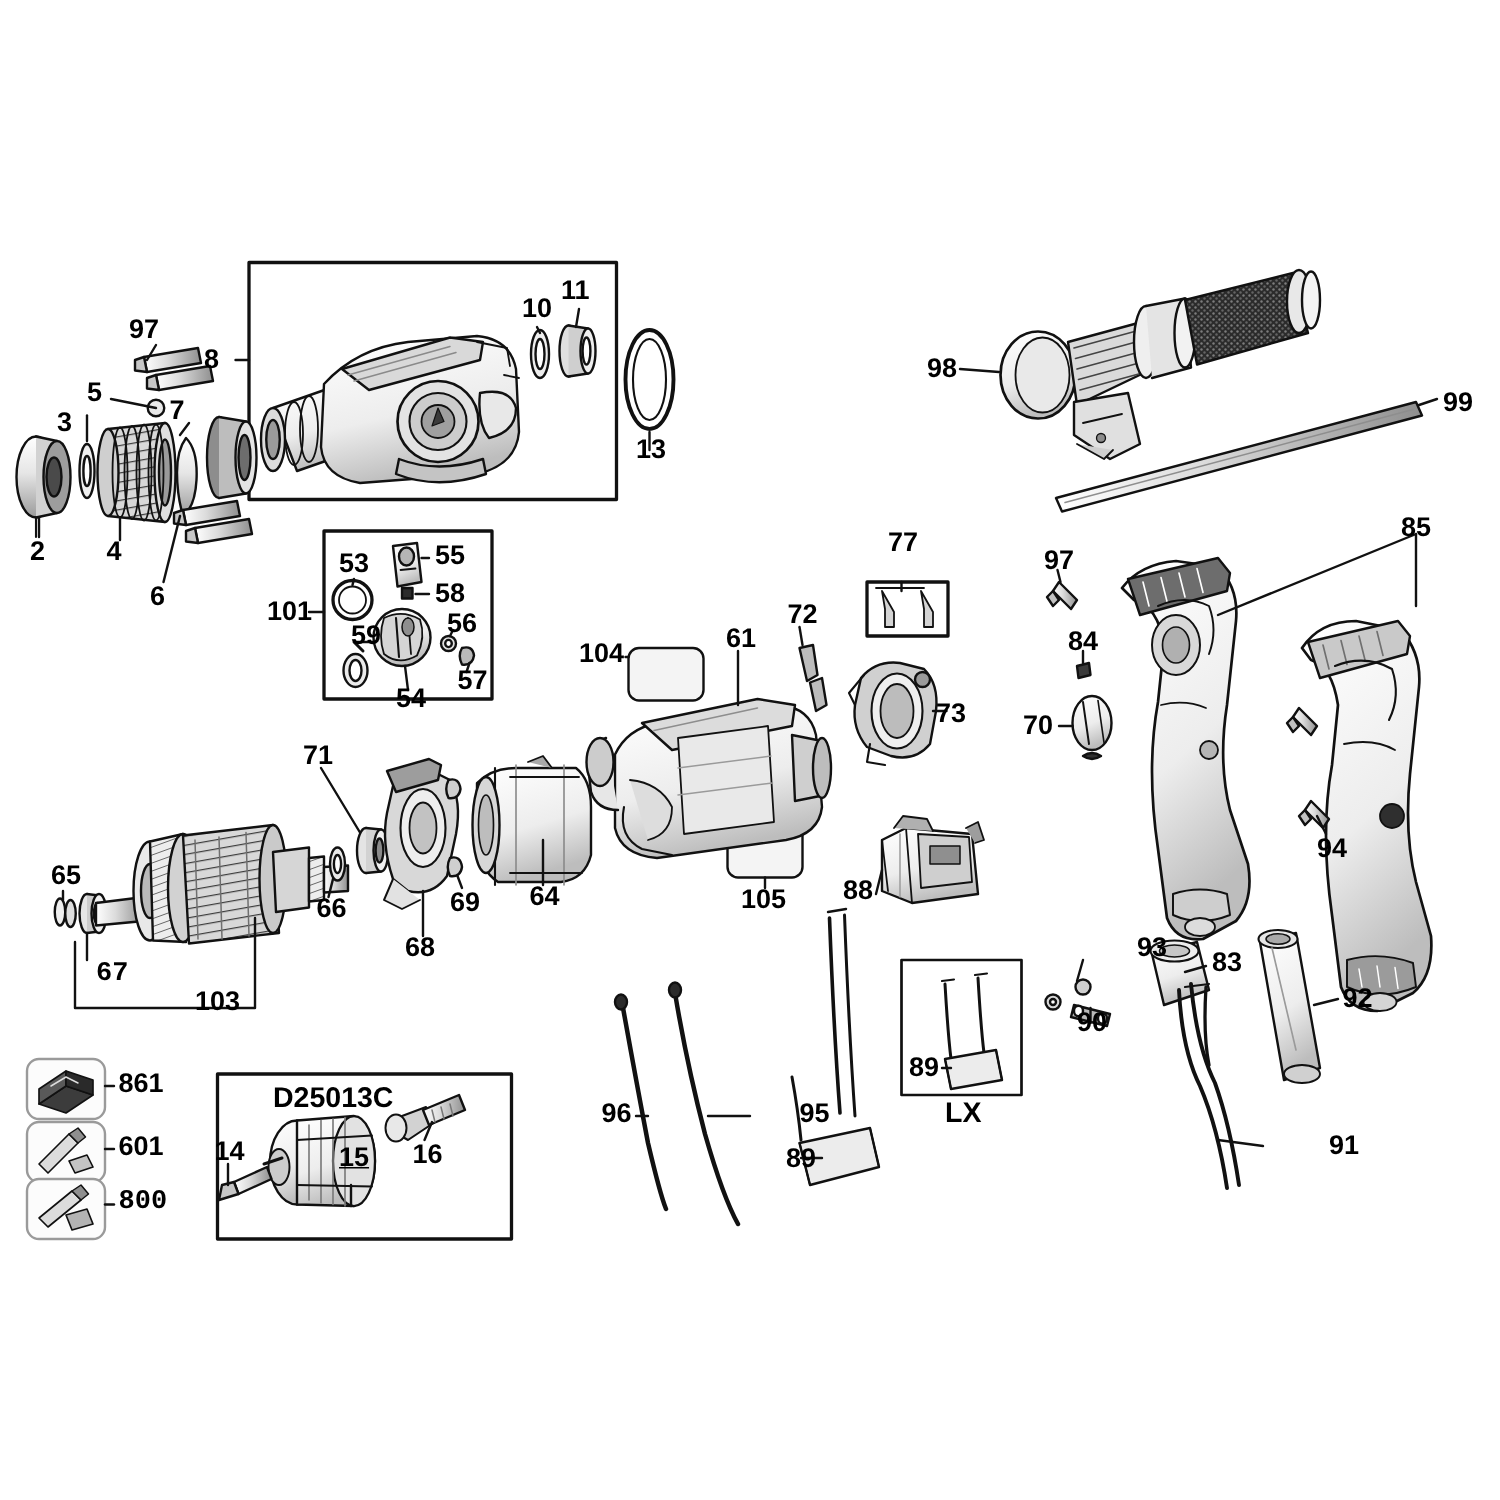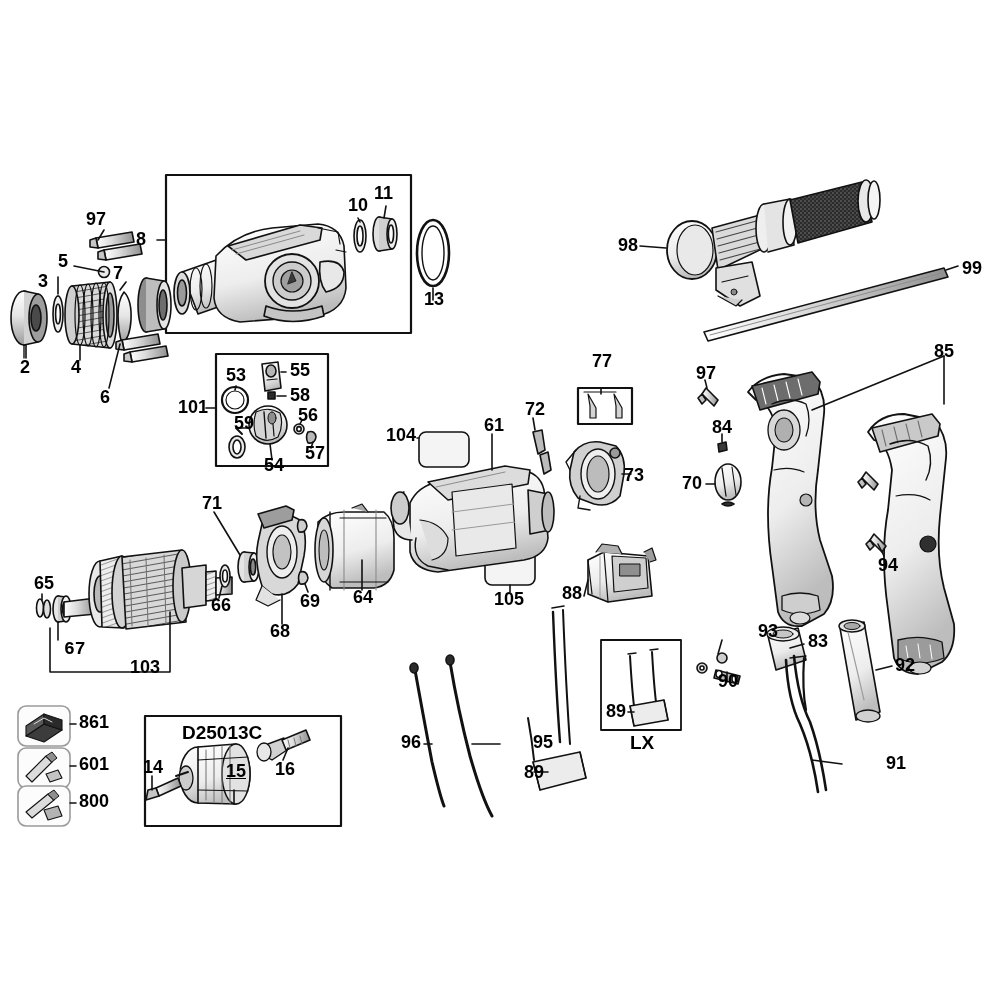--- a/index.html
+++ b/index.html
@@ -567,18 +567,18 @@
   <div class="lbl s18" style="left:505px; top:733px;margin-left:28px;">95</div>
   <div class="lbl s18" style="left:524px; top:763px;">89</div>
   <div class="lbl s18" style="left:606px; top:702px;">89</div>
 
   <div class="lbl s18" style="left:143px; top:758px;">14</div>
   <div class="lbl s18" style="left:226px; top:762px;text-decoration:underline;">15</div>
   <div class="lbl s18" style="left:275px; top:760px;">16</div>
 
   <div class="lbl s18" style="left:79px;  top:713px;">861</div>
   <div class="lbl s18" style="left:79px;  top:755px;">601</div>
-  <div class="lbl s18" style="left:79px;  top:792px;">800</div>
+  <div class="lbl s18" style="left:79px;  top:792px;font-family:Liberation Mono, monospace;">800</div>
 
   <div class="boxlabel" style="left:182px; top:722px;">D25013C</div>
   <div class="boxlabel" style="left:630px; top:732px;">LX</div>
 
 </div>
 
 </body></html>

